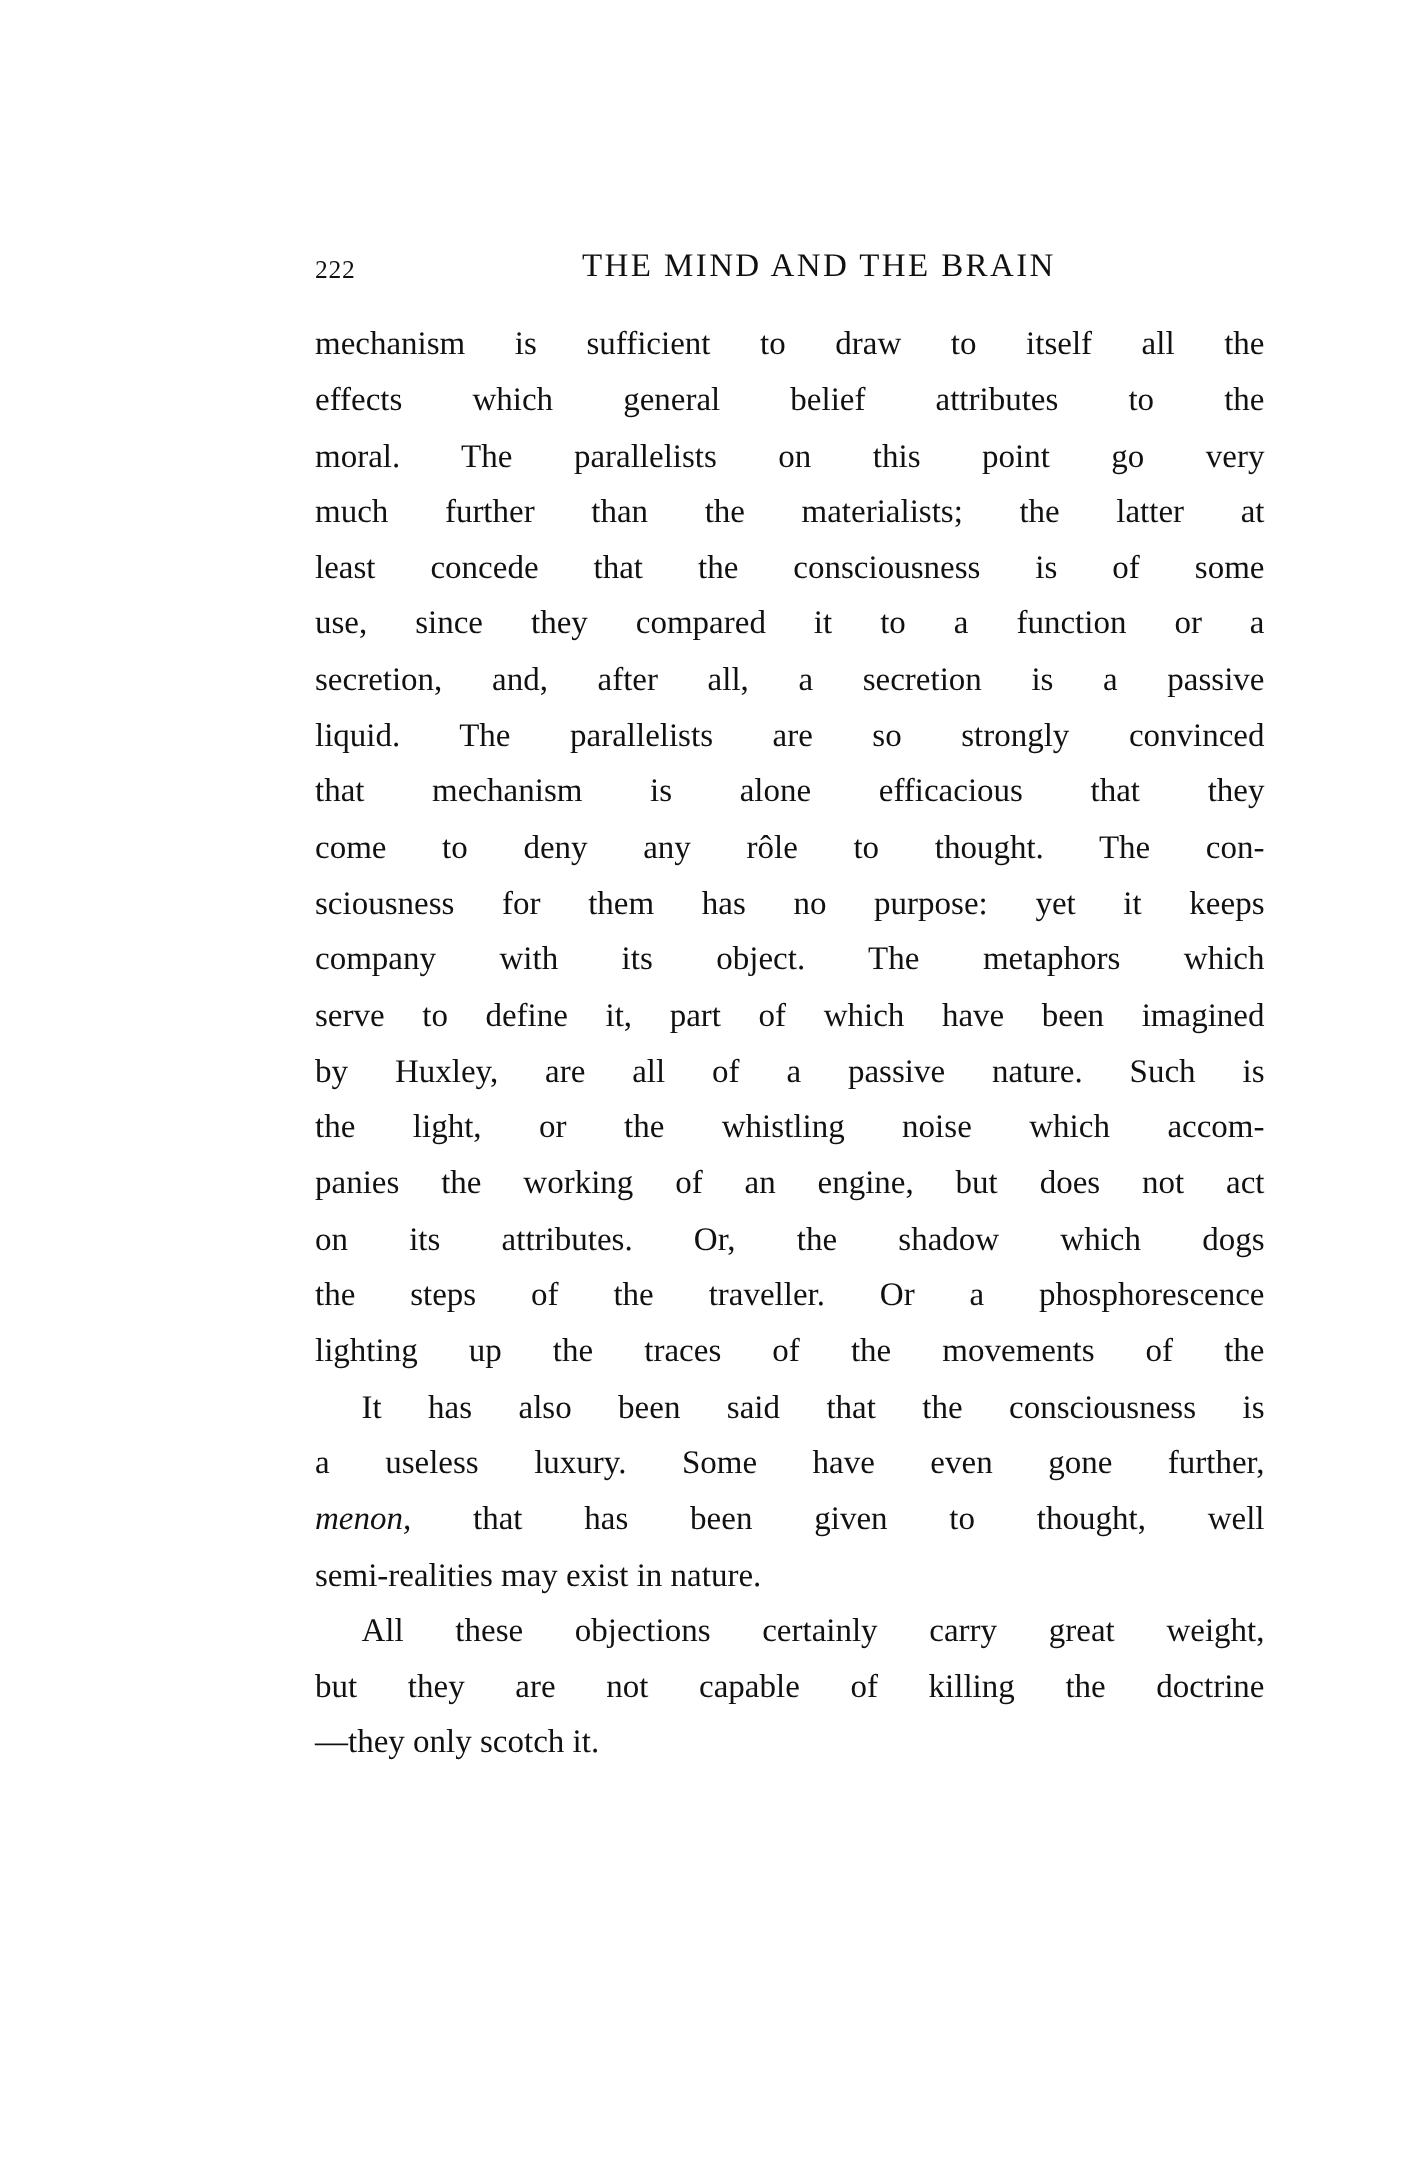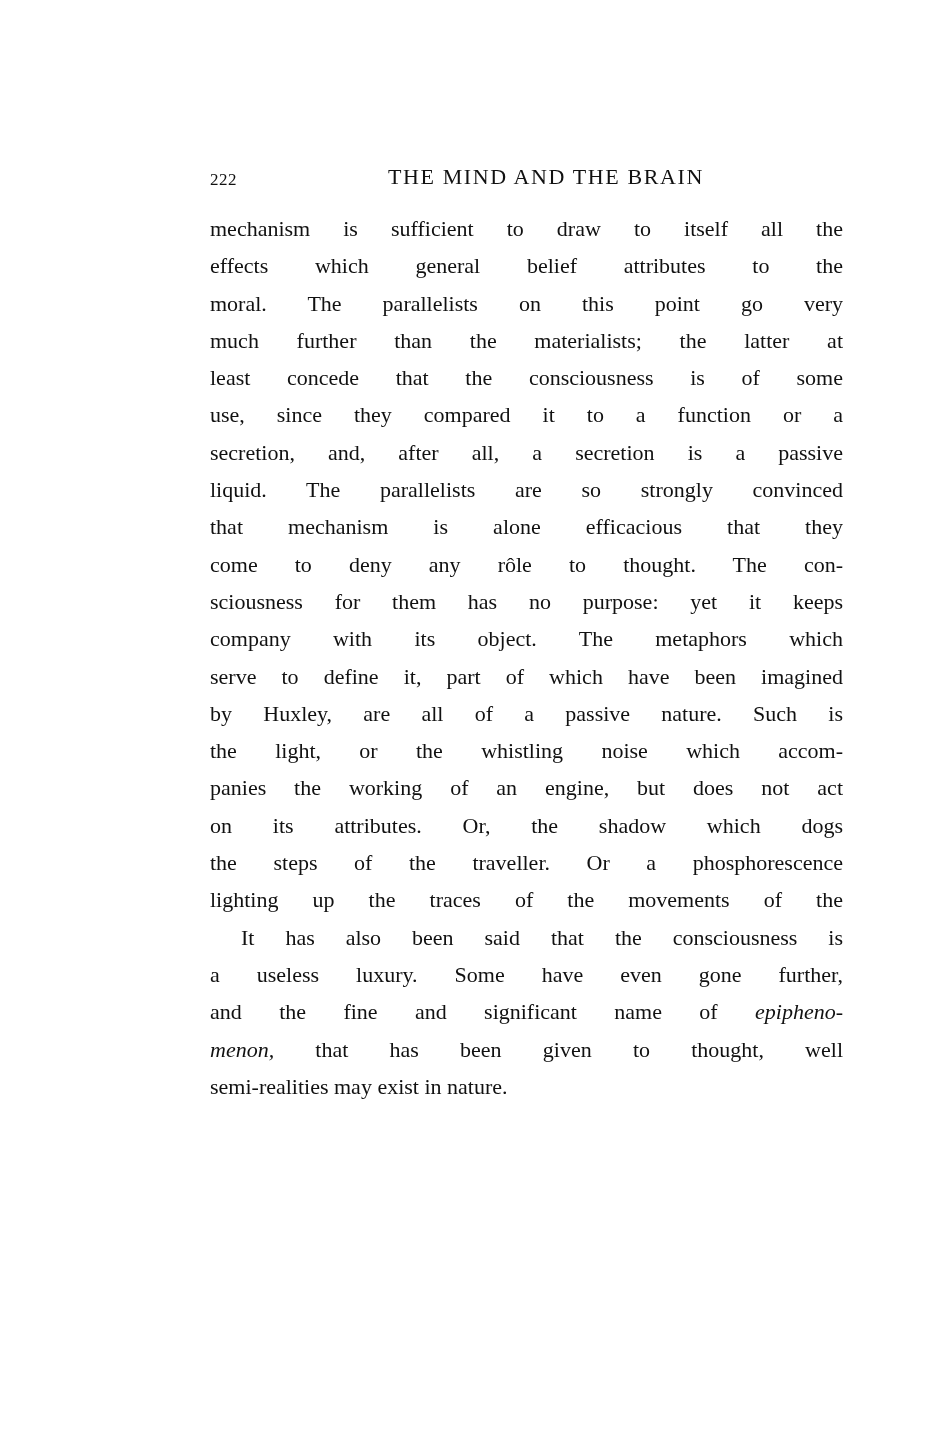--- a/index.html
+++ b/index.html
@@ -100,20 +100,24 @@
       <span class="line">the light, or the whistling noise which accom-</span>
       <span class="line">panies the working of an engine, but does not act</span>
       <span class="line">on its attributes. Or, the shadow which dogs</span>
       <span class="line">the steps of the traveller. Or a phosphorescence</span>
       <span class="line">lighting up the traces of the movements of the</span>
     </div>
 
     <div>
       <span class="line indent">It has also been said that the consciousness is</span>
       <span class="line">a useless luxury. Some have even gone further,</span>
-      <span class="line"><span>and the fine and significant name of </span><em>epipheno-</em></span>
       <span class="line"><em>menon,</em> <span>that has been given to thought, well</span></span>
       <span class="line last">semi-realities may exist in nature.</span>
     </div>
 
+    <div>
+      <span class="line indent">All these objections certainly carry great weight,</span>
+      <span class="line">but they are not capable of killing the doctrine</span>
+      <span class="line last">—they only scotch it.</span>
+    </div>
 
   </div>
 </div>
 
 </body></html>

